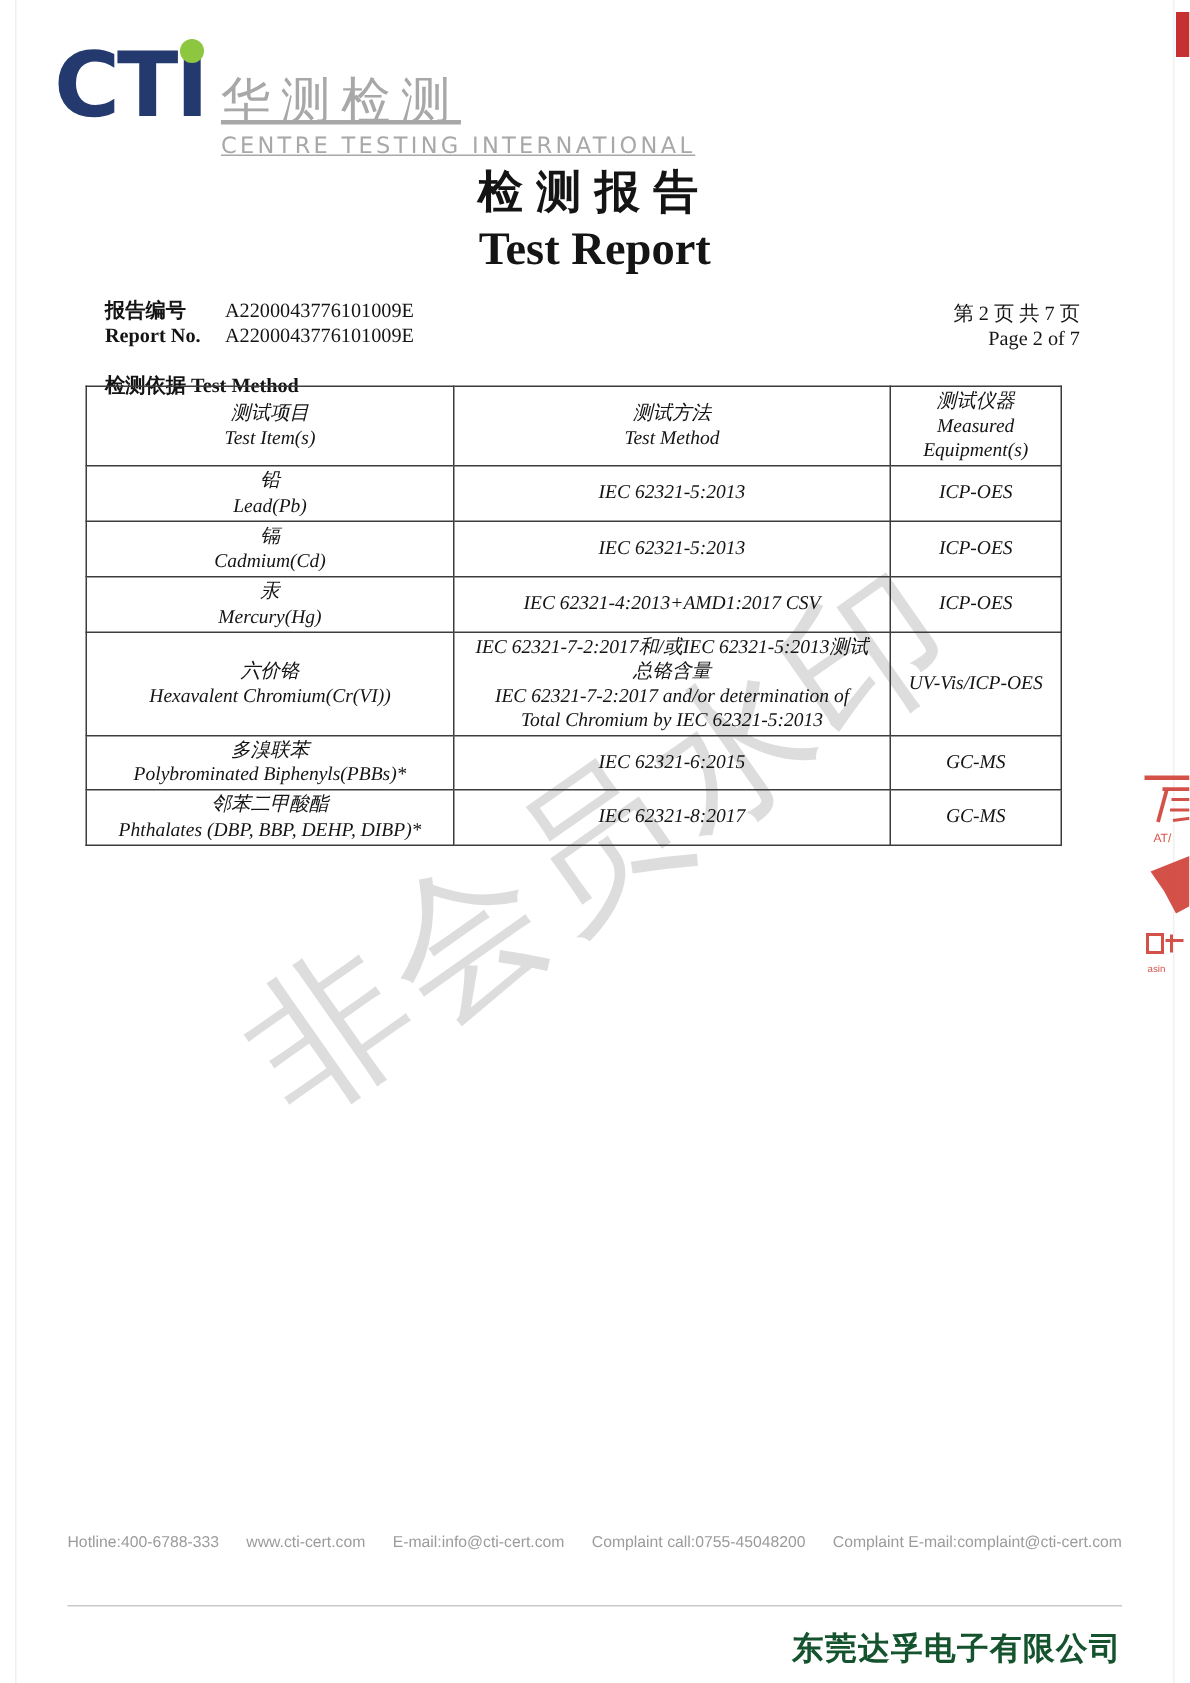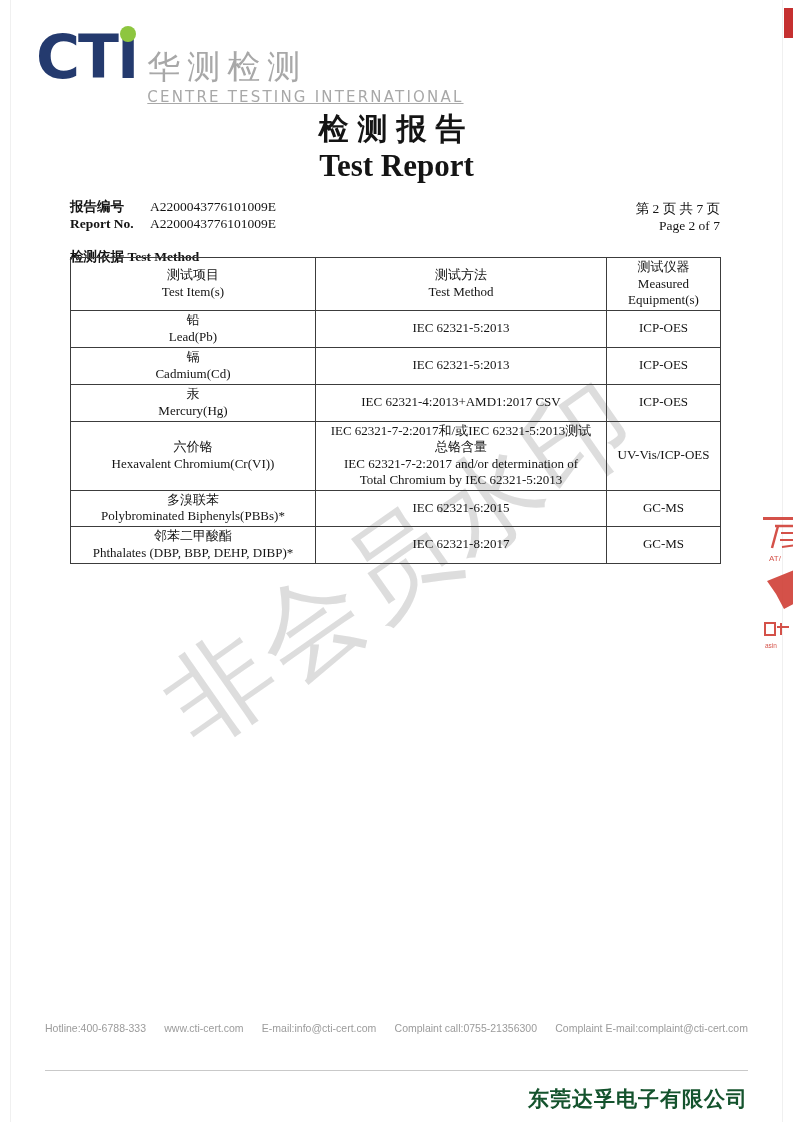--- a/index.html
+++ b/index.html
@@ -12,39 +12,39 @@
   .edge-right{right:10px;}
 
   
   .logo{position:absolute;left:36px;top:24px;display:flex;z-index:2;}
   .logo-cti{
     position:relative;font-family:"DejaVu Sans","Liberation Sans",sans-serif;
     font-weight:bold;font-size:60px;line-height:66px;letter-spacing:-2px;color:#243a6e;
   }
   .logo-dot{position:absolute;left:84px;top:2px;width:16px;height:16px;border-radius:50%;background:#8dc63f;}
   .logo-right{margin-left:10px;padding-top:26px;font-family:"DejaVu Sans","Liberation Sans",sans-serif;color:#a8a8a8;}
-  .logo-cn{font-size:33px;line-height:34px;letter-spacing:7px;}
+  .logo-cn{font-size:33px;line-height:34px;letter-spacing:7px;text-decoration:underline;}
   .logo-sub{font-size:15px;letter-spacing:2.2px;margin-top:4px;white-space:nowrap;text-decoration:underline;}
 
   
   .title-block{position:absolute;left:0;top:110px;width:100%;text-align:center;z-index:2;}
   .title-cn{font-size:30px;font-weight:bold;letter-spacing:9px;line-height:38px;}
   .title-en{font-size:31px;font-weight:bold;line-height:36px;}
 
   
   .report-block{position:absolute;left:70px;top:199px;font-size:13.5px;line-height:16.5px;z-index:2;}
   .report-row{display:flex;align-items:center;}
   .report-lbl{font-weight:bold;width:80px;}
   .pagination{position:absolute;right:73px;top:201px;text-align:right;font-size:13.5px;line-height:16.5px;z-index:2;}
   .section-label{position:absolute;left:70px;top:236px;font-size:13.5px;font-weight:bold;z-index:2;margin-top:12px;}
 
   
   .method-table{
-    position:absolute;left:70px;top:257px;width:650px;border-collapse:collapse;
-    table-layout:fixed;z-index:2;background:transparent;
+    position:absolute;left:57px;top:257px;width:650px;border-collapse:collapse;
+    table-layout:fixed;z-index:2;background:transparent;font-style:italic;
   }
   .method-table col.c1{width:245px;}
   .method-table col.c2{width:291px;}
   .method-table col.c3{width:114px;}
   .method-table th,.method-table td{
     border:1px solid #3c3c3c;text-align:center;vertical-align:middle;
     font-size:13px;line-height:16.5px;font-weight:normal;padding:1px 4px;
     white-space:pre-line;background:transparent;
   }
   .method-table thead tr{height:49px;}
@@ -191,16 +191,16 @@
       <text x="8" y="143" font-size="6.5" stroke="none" font-family="Liberation Sans, sans-serif">asin</text>
     </g>
   </svg>
 </div>
 
 <div class="footer-line"></div>
 <div class="footer-row">
   <span>Hotline:400-6788-333</span>
   <span>www.cti-cert.com</span>
   <span>E-mail:info@cti-cert.com</span>
-  <span>Complaint call:0755-21356300</span>
+  <span>Complaint call:0755-45048200</span>
   <span>Complaint E-mail:complaint@cti-cert.com</span>
 </div>
 <div class="footer-company">东莞达孚电子有限公司</div>
 
 </body></html>

